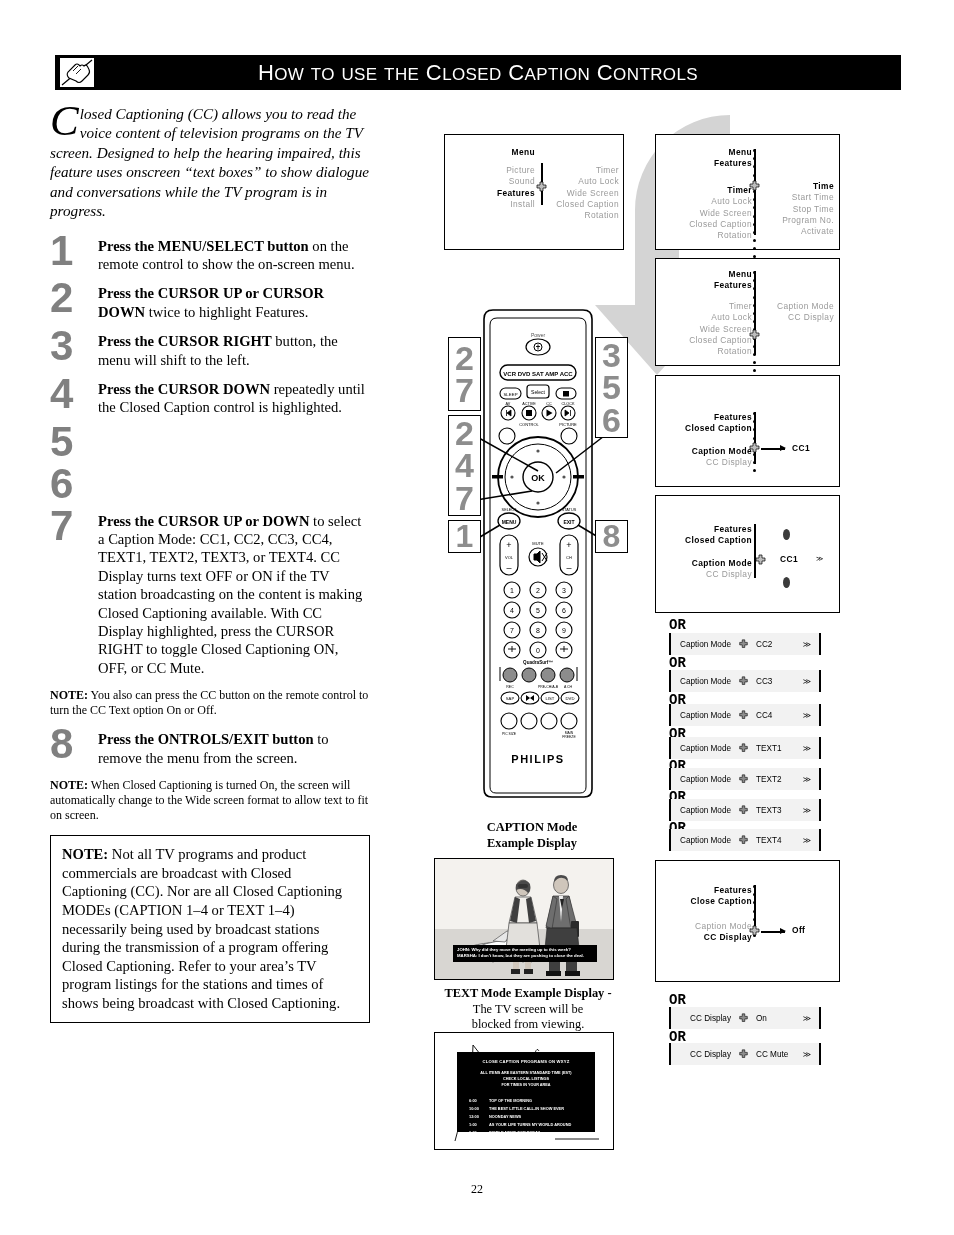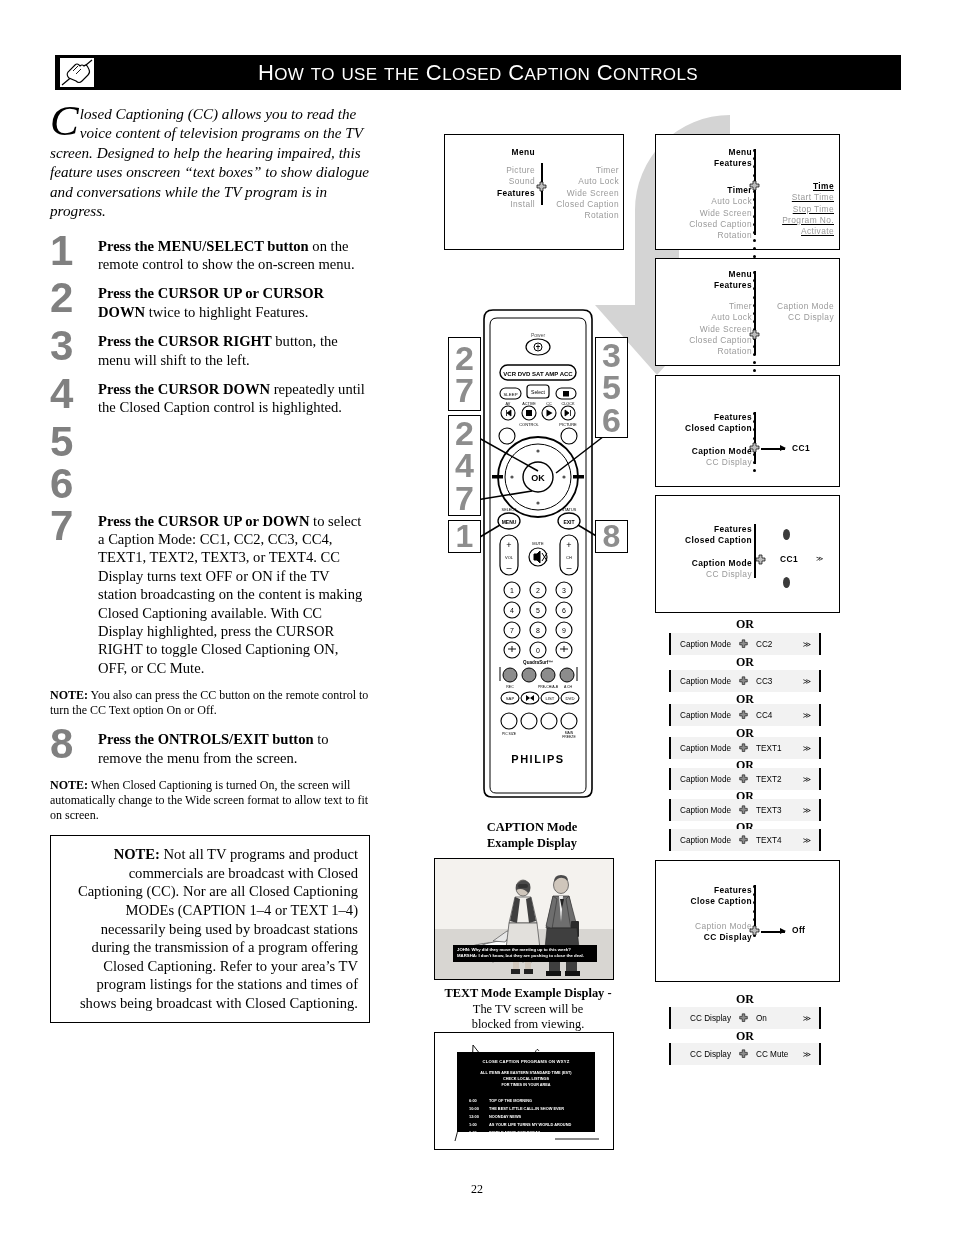--- a/index.html
+++ b/index.html
@@ -58,21 +58,20 @@
     font-family:"Liberation Serif", serif;
     font-size:12px; line-height:1.26; margin:6px 0 12px 0;
   }
   .note b { font-weight:bold; }
 
   .note-box {
     border:1.2px solid #000; padding:9px 11px 10px 11px;
     font-family:"Liberation Serif", serif;
     font-size:14.6px; line-height:1.27;
     margin-top:10px;
-    text-align:right;
   }
 
   
   .panel {
     position:absolute; background:#fff; border:1.4px solid #000;
   }
   .osd {
     font-family:"Liberation Sans", sans-serif;
     font-size:8.4px; letter-spacing:.4px;
     color:#000;
@@ -115,22 +114,22 @@
     background:#f2f2f2;
     border-left:2px solid #000; border-right:2px solid #000;
     display:flex; align-items:center;
     font-family:"Liberation Sans", sans-serif; font-size:8.2px;
   }
   .optrow .lbl { width:64px; text-align:right; padding-right:4px; }
   .optrow .cur { width:16px; display:flex; justify-content:center; }
   .optrow .val { width:44px; text-align:left; padding-left:5px; }
   .optrow .chev { flex:1; text-align:center; font-size:8px; }
   .orlabel {
-    position:absolute; width:152px; text-align:center;
-    font-family:Liberation Serif, serif; font-size:12px; font-weight:bold;
+    position:absolute; width:152px; 
+    font-family:Liberation Mono, monospace; font-size:14px; font-weight:bold;
   }
 
   
   .capttl {
     position:absolute; text-align:center; width:200px;
     font-family:"Liberation Serif", serif; font-weight:bold;
     font-size:12.4px; line-height:1.25;
   }
   .capttl .norm { font-weight:normal; }
 
@@ -291,21 +290,21 @@
         <i></i>
         <i></i>
         <i></i>
         <i></i>
     </div>
     <div class="cursor4" style="left:92px; top:45px;">
       <svg width="13" height="13" viewBox="0 0 13 13">
           <path d="M5 1h3v3h3v3H8v3H5V7H2V4h3z" fill="#bdbdbd" stroke="#000" stroke-width="0.7"></path>
         </svg>
     </div>
-    <div class="mcol r" style="left:106px; top:46px; width:72px; text-align:right;text-decoration:underline;">
+    <div class="mcol r" style="left:106px; top:46px; width:72px; text-align:right;">
       <div class="hi">Time</div>
       <div class="dim">Start Time</div>
       <div class="dim">Stop Time</div>
       <div class="dim">Program No.</div>
       <div class="dim">Activate</div>
     </div>
   </div>
 </div>
 
 <div class="panel osd" style="left:655px; top:258px; width:185px; height:108px; z-index:2;">

